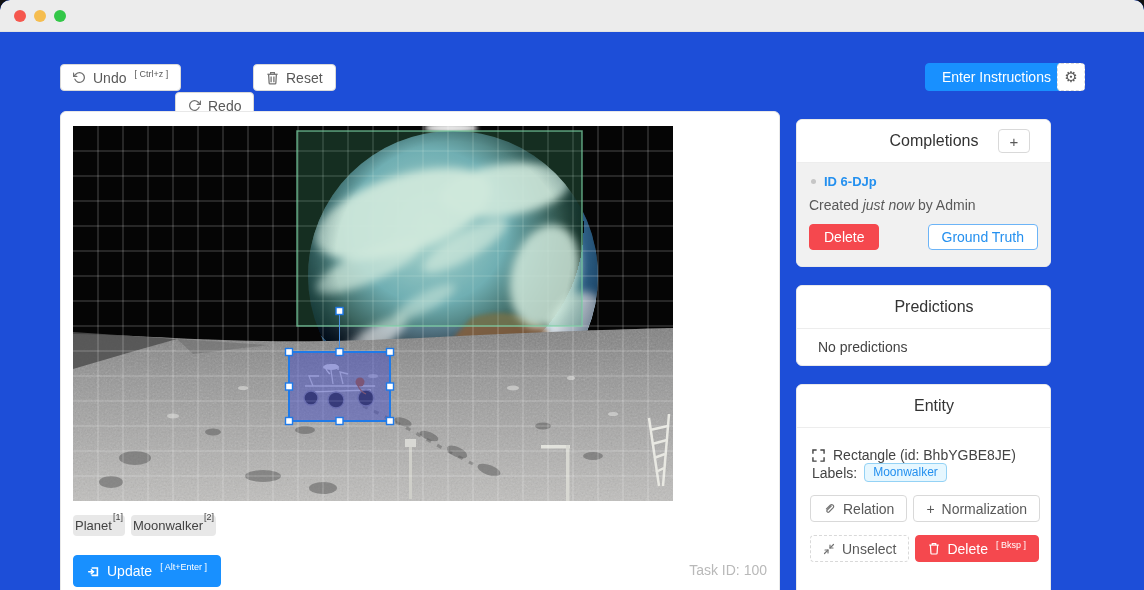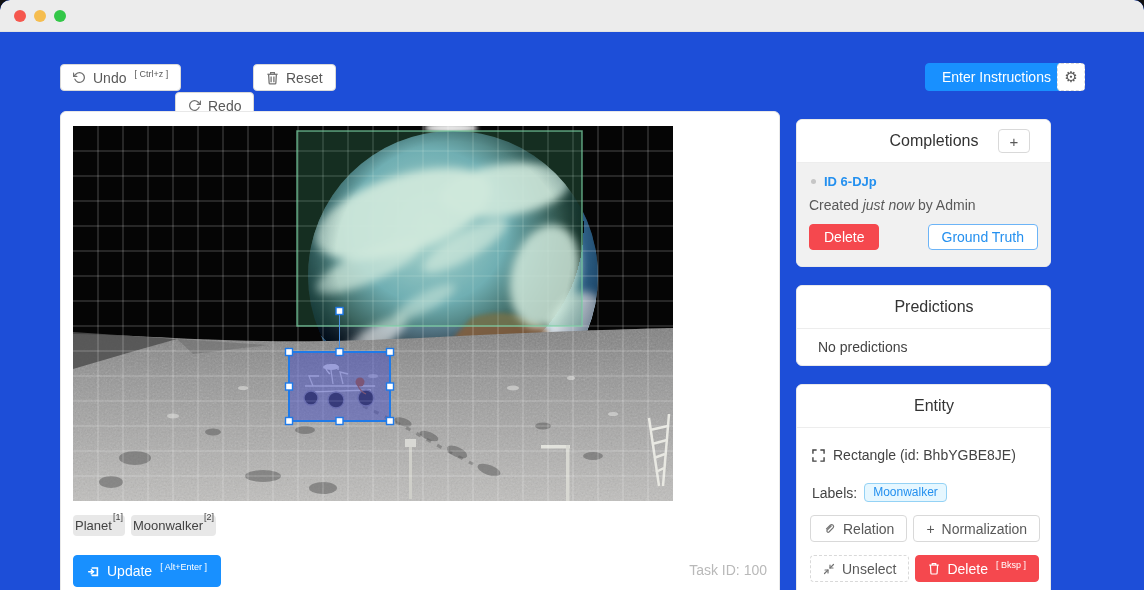--- a/index.html
+++ b/index.html
@@ -68,21 +68,21 @@
   #ground-truth-btn { margin-left:auto; height:26px; padding:0 13px;
                       border:1px solid #6cb4f7; color:#2490ef; background:#fff; }
 
   #predictions-card { top:285px; height:81px; }
   #predictions-card .side-body { height:39px; }
   #predictions-empty { padding:10px 0 0 21px; font-size:14px; color:#434343; }
 
   #entity-card { top:384px; height:240px; }
   #entity-card .side-body { padding:19px 13px 12px; }
   .entity-sel-row { display:flex; align-items:center; gap:8px; font-size:14px; color:#434343; padding-left:2px; }
-  .entity-labels-row { margin-top:20px; display:flex; align-items:center; gap:7px;
+  .entity-labels-row { margin-top:0; display:flex; align-items:center; gap:7px;
                        font-size:14px; color:#434343; padding-left:2px; }
   .label-badge { background:#e6f7ff; border:1px solid #94d2f5; border-radius:4px;
                  color:#2490ef; font-size:12px; padding:1px 8px 2px; cursor:pointer; }
   .entity-btn-row { display:flex; gap:6px; margin-top:13px; }
   .entity-btn-row .btn { height:27px; padding:0 12px; }
   #unselect-btn { border-style:dashed; }
 
   .ico { display:inline-flex; align-items:center; justify-content:center; }
 </style>
 </head>

